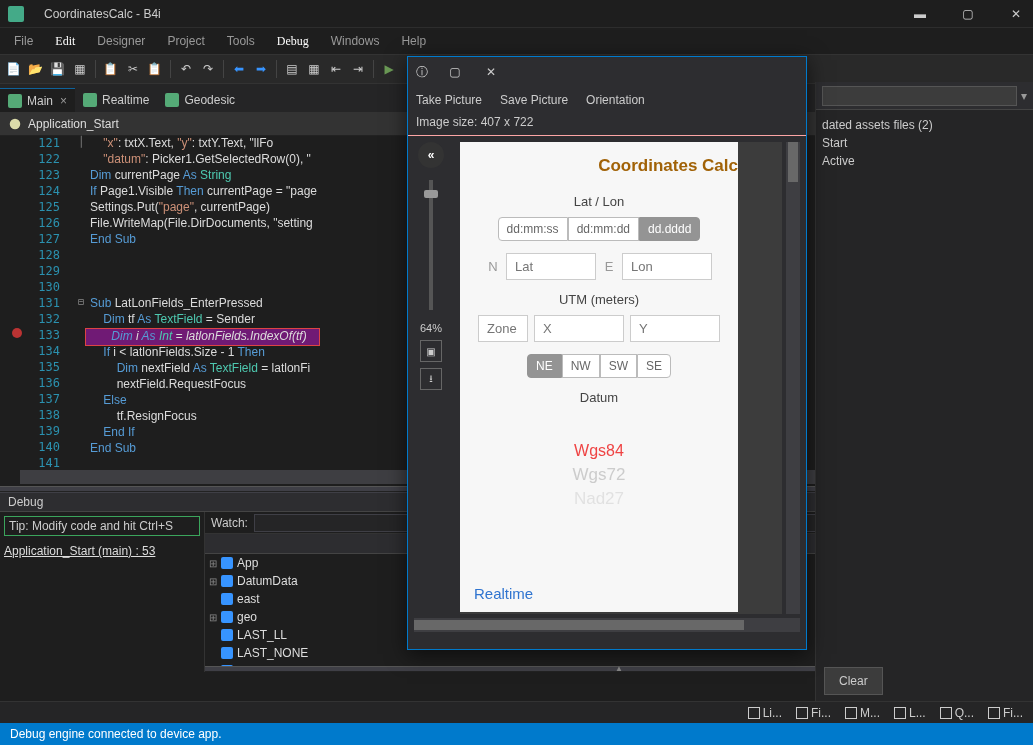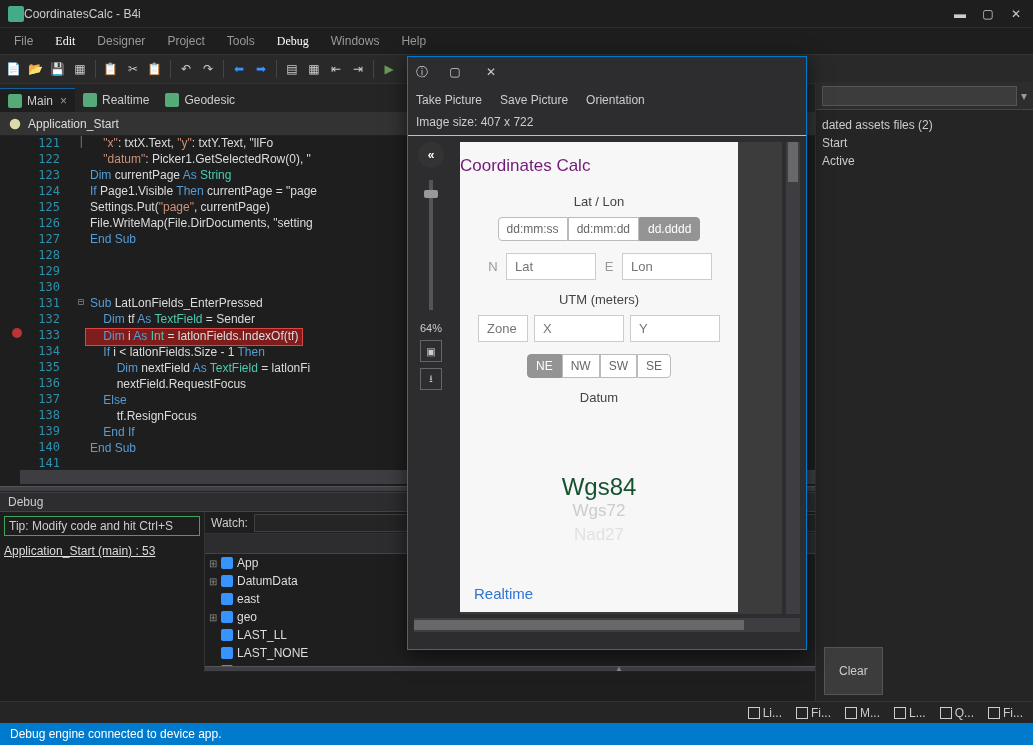--- a/index.html
+++ b/index.html
@@ -1,19 +1,19 @@
 <!DOCTYPE html>
 <html><head>
 <meta charset="utf-8">
 <style>
   * { margin:0; padding:0; box-sizing:border-box; font-family:"Segoe UI",Tahoma,sans-serif; font-size:12px; }
   body { background:#1e1e1e; color:#ccc; width:1033px; height:745px; overflow:hidden; position:relative; }
 
   
-  .titlebar { height:28px; background:#1e1e1e; border-bottom:1px solid #2d2d2d; display:flex; align-items:center; padding:0 8px; gap:0; }
+  .titlebar { height:28px; background:#1e1e1e; border-bottom:1px solid #2d2d2d; display:flex; align-items:center; padding:0 8px; gap:20px; }
   .titlebar .icon { width:16px; height:16px; background:#4a8; border-radius:2px; }
   .titlebar .title { flex:1; color:#ccc; }
   .winbtn { width:18px; height:14px; cursor:pointer; color:#ccc; display:inline-flex; align-items:center; justify-content:center; margin-left:10px; }
 
   
   .menubar { height:26px; background:#1e1e1e; display:flex; align-items:center; padding:0 6px; gap:6px; }
   .menubar .menuitem { padding:3px 8px; color:#999; cursor:pointer; }
   .menubar .menuitem.active { color:#fff;font-family:Liberation Serif, serif; }
 
   
@@ -36,21 +36,21 @@
 
   
   .editor-host { position:relative; height:350px; background:#1e1e1e; }
   .gutter { position:absolute; left:0; top:0; width:70px; height:100%; display:flex; flex-direction:column; }
   .lnum { height:16px; color:#2b91af; text-align:right; padding-right:10px; font-family:Consolas,monospace; }
   .breakpt { width:10px; height:10px; background:#b33; border-radius:50%; position:absolute; }
   .fold { position:absolute; color:#888; font-family:Consolas,monospace; font-size:10px; }
   .codearea { position:absolute; left:90px; top:0; right:0; height:100%; font-family:Consolas,monospace; font-size:13px; }
   .codeline { height:16px; white-space:pre; color:#dcdcdc; }
   .kw { color:#569cd6; } .str { color:#ce9178; } .typ { color:#4ec9b0; }
-  .codeline.hl { background:#7f1d1d; outline:1px solid #d44; display:inline-block; padding:0 4px; margin-left:-4px; }
+  .codeline.hl { background:#701a75; outline:1px solid #d44; display:inline-block; padding:0 12px; margin-left:-4px;font-style:italic; }
 
   .hscroll { position:absolute; bottom:2px; left:20px; right:20px; height:14px; background:#3e3e42; }
   .hscroll .thumb { position:absolute; left:40%; top:2px; height:10px; width:140px; background:#686868; }
   .collapse-bar { height:6px; background:#3f3f46; border-top:1px solid #555; border-bottom:1px solid #222; cursor:pointer; text-align:center; color:#888; font-size:8px; line-height:4px; }
 
   
   .debug-header { height:20px; background:#2d2d30; color:#ccc; padding:2px 8px; border-bottom:1px solid #444; border-top:1px solid #3f3f46;}
   .debug-body { height:160px; background:#1e1e1e; display:flex; }
   .stackcol { width:205px; border-right:1px solid #333; padding:4px; }
   .tip { border:1px solid #3ba55c; padding:2px 4px; color:#ccc; margin-bottom:6px; }
@@ -67,21 +67,21 @@
   .grow .gicon { width:12px; height:12px; background:#3794ff; border-radius:2px; margin-right:4px; }
   .grow .gname { flex:1; color:#ddd; }
   .grow .gval { width:100px; color:#ddd; text-align:right; padding-right:10px; }
 
   
   .rightcol { position:absolute; right:0; top:82px; width:218px; bottom:44px; background:#252526; border-left:1px solid #333; z-index:3; }
   .rightcol .rtoolbar { height:28px; background:#2d2d30; display:flex; align-items:center; padding:0 6px; gap:4px; border-bottom:1px solid #444; }
   .rdrop { flex:1; height:20px; background:#3c3c3c; border:1px solid #555; }
   .rlog { padding:6px; color:#ccc; line-height:18px; }
   .clear-row { position:absolute; bottom:6px; left:8px; }
-  .clearbtn { background:#3c3c3c; border:1px solid #555; color:#ccc; padding:16px 14px; cursor:pointer; }
+  .clearbtn { background:#3c3c3c; border:1px solid #555; color:#ccc; padding:6px 14px; cursor:pointer; }
 
   
   .statusbar { position:absolute; bottom:0; left:0; right:0; height:22px; background:#007acc; color:#fff; display:flex; align-items:center; padding:0 10px; }
   .btm-buttons { position:absolute; bottom:22px; left:0; right:0; height:22px; background:#252526; display:flex; align-items:center; justify-content:flex-end; padding:0 4px; gap:2px; border-top:1px solid #333; }
   .btmb { padding:2px 6px; color:#ccc; cursor:pointer; display:flex; align-items:center; gap:3px; }
   .btmb .bi { width:12px; height:12px; border:1px solid #ccc; }
 
   
   .popup { position:absolute; left:407px; top:56px; width:400px; height:594px; background:#2d2d30; border:1px solid #007acc; z-index:20; box-shadow:0 4px 20px rgba(0,0,0,0.6); }
   .popup .ptitle { height:30px; display:flex; align-items:center; padding:0 8px; gap:8px; }
@@ -91,34 +91,34 @@
   .popup .pinfo { padding:2px 8px 6px; color:#ccc; border-bottom:1px solid #fca5a5; }
   .popup .pbody { position:relative; height:500px; background:#2d2d30; }
   .popup .leftrail { position:absolute; left:6px; top:6px; width:34px; display:flex; flex-direction:column; align-items:center; gap:6px; }
   .rail-chev { width:26px; height:26px; border-radius:13px; background:#333; color:#fff; display:flex; align-items:center; justify-content:center; font-weight:bold; }
   .rail-slider { width:4px; height:130px; background:#555; margin:6px 0; position:relative; }
   .rail-slider .knob { position:absolute; top:10px; left:-5px; width:14px; height:8px; background:#999; border-radius:2px; }
   .rail-pct { color:#ccc; font-size:11px; }
   .rail-btn { width:22px; height:22px; border:1px solid #666; display:flex; align-items:center; justify-content:center; color:#ccc; cursor:pointer; font-size:10px; }
   .phone-wrap { position:absolute; left:52px; top:6px; right:24px; bottom:22px; background:#3c3c3c; }
   .phone { position:absolute; left:0; top:0; width:278px; height:470px; background:#f7f7f7; color:#333; font-family:-apple-system,Helvetica,sans-serif; }
-  .phone h1 { text-align:left; font-size:17px; font-weight:400; padding:14px 0 18px; color:#701a75; }
+  .phone h1 { text-align:right; font-size:17px; font-weight:700; padding:14px 0 18px; color:#a16207; }
   .sect { text-align:center; font-size:13px; color:#444; margin-bottom:8px; }
   .seg { display:flex; justify-content:center; gap:0; margin-bottom:12px; }
   .seg button { border:1px solid #bbb; background:#fff; color:#666; padding:4px 8px; font-size:12px; cursor:pointer; }
   .seg button:first-child { border-radius:4px 0 0 4px; }
   .seg button:last-child { border-radius:0 4px 4px 0; }
   .seg button.sel { background:#949494; color:#fff; border-color:#949494; }
   .fieldrow { display:flex; justify-content:center; gap:6px; align-items:center; margin-bottom:12px; }
   .fieldrow .lbl { color:#999; font-size:13px; width:14px; text-align:center; }
   .fieldrow input { border:1px solid #ccc; border-radius:0; padding:5px 8px; font-size:13px; width:90px; color:#aaa; }
   .fieldrow input.sm { width:50px; }
   .picker { text-align:center; margin-top:10px; }
   .picker .pk { font-size:17px; color:#ccc; line-height:24px; }
-  .picker .pk.sel { color:#14532d; font-size:24px;margin-top:36px; }
+  .picker .pk.sel { color:#ef4444; font-size:16px; }
   .realtime { position:absolute; bottom:10px; left:14px; color:#2f74d0; font-size:15px; cursor:pointer; }
   .vscroll-p { position:absolute; right:6px; top:6px; bottom:22px; width:14px; background:#3e3e42; }
   .vscroll-p .vthumb { position:absolute; top:0; left:2px; width:10px; height:40px; background:#686868; }
   .hscroll-p { position:absolute; left:6px; right:6px; bottom:4px; height:14px; background:#3e3e42; }
   .hscroll-p .hthumb-p { position:absolute; left:0; top:2px; height:10px; width:330px; background:#686868; }
 </style>
 </head>
 <body>
 
 <div class="titlebar">

